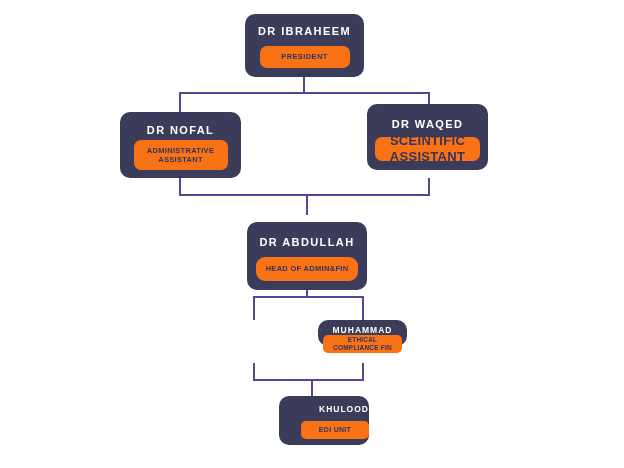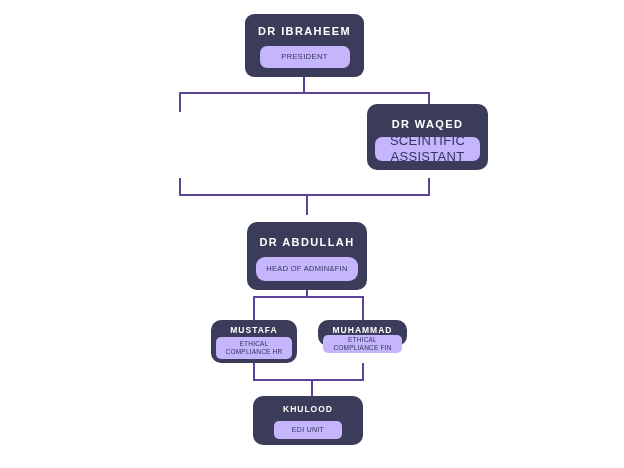--- a/index.html
+++ b/index.html
@@ -30,36 +30,36 @@
     align-items: center;
     box-sizing: border-box;
   }
   .node .name {
     color: #ffffff;
     font-weight: bold;
     text-align: center;
     white-space: nowrap;
   }
   .node .role-badge {
-    background: #c4b5fd;
+    background: #f97316;
     border-radius: 7px;
     color: #34345c;
-    font-weight: normal;
+    font-weight: bold;
     text-align: center;
     display: flex;
     align-items: center;
     justify-content: center;
     line-height: 1.25;
     margin-top: auto;
     box-sizing: border-box;
     padding: 1px 3px;
   }
 
   
-  .n-ibraheem { left: 245px; top: 14px; width: 119px; height: 63px; border-radius: 9px; }
+  .n-ibraheem { left: 245px; top: 14px; width: 119px; height: 63px; }
   .n-ibraheem .name { margin-top: 11px; font-size: 11px; letter-spacing: 1.4px; }
   .n-ibraheem .role-badge { width: 90px; height: 22px; font-size: 7.5px; letter-spacing: 0.4px; margin-bottom: 9px; }
 
   
   .n-nofal { left: 120px; top: 112px; width: 121px; height: 66px; }
   .n-nofal .name { margin-top: 12px; font-size: 11px; letter-spacing: 1.4px; }
   .n-nofal .role-badge { width: 94px; height: 30px; font-size: 7.5px; letter-spacing: 0.3px; margin-bottom: 8px; }
 
   .n-waqed { left: 367px; top: 104px; width: 121px; height: 66px; }
   .n-waqed .name { margin-top: 14px; font-size: 11px; letter-spacing: 1.4px; }
@@ -73,21 +73,21 @@
   
   .n-mustafa { left: 211px; top: 320px; width: 86px; height: 43px; }
   .n-mustafa .name { margin-top: 5px; font-size: 8.5px; letter-spacing: 1px; }
   .n-mustafa .role-badge { width: 76px; height: 22px; font-size: 6.5px; letter-spacing: 0.2px; margin-bottom: 4px; border-radius: 5px; }
 
   .n-muhammad { left: 318px; top: 320px; width: 89px; height: 26px; }
   .n-muhammad .name { margin-top: 5px; font-size: 8.5px; letter-spacing: 1px; }
   .n-muhammad .role-badge { width: 79px; height: 22px; font-size: 6.5px; letter-spacing: 0.2px; margin-bottom: 4px; border-radius: 5px; }
 
   
-  .n-khulood { left: 253px; top: 396px; width: 110px; height: 49px; }
+  .n-khulood { left: 279px; top: 396px; width: 90px; height: 49px; align-items: flex-end; }
   .n-khulood .name { margin-top: 8px; font-size: 8.5px; letter-spacing: 1px; }
   .n-khulood .role-badge { width: 68px; height: 18px; font-size: 7px; letter-spacing: 0.3px; margin-bottom: 6px; border-radius: 5px; }
 </style>
 </head>
 <body>
 
 <div class="canvas">
 
   <div class="seg v" style="left:303px; top:77px;  height:16px;"></div>
   <div class="seg h" style="left:179px; top:92px;  width:251px;"></div>
@@ -107,35 +107,35 @@
   <div class="seg v" style="left:253px; top:363px; height:18px;"></div>
   <div class="seg v" style="left:362px; top:363px; height:18px;"></div>
   <div class="seg h" style="left:253px; top:379px; width:111px;"></div>
   <div class="seg v" style="left:311px; top:381px; height:15px;"></div>
 
   <div class="node n-ibraheem">
     <div class="name">DR IBRAHEEM</div>
     <div class="role-badge">PRESIDENT</div>
   </div>
 
+  <div class="node n-nofal">
+    <div class="name">DR NOFAL</div>
+    <div class="role-badge">ADMINISTRATIVE ASSISTANT</div>
+  </div>
 
   <div class="node n-waqed">
     <div class="name">DR WAQED</div>
     <div class="role-badge">SCEINTIFIC ASSISTANT</div>
   </div>
 
   <div class="node n-abdullah">
     <div class="name">DR ABDULLAH</div>
     <div class="role-badge">HEAD OF ADMIN&amp;FIN</div>
   </div>
 
-  <div class="node n-mustafa">
-    <div class="name">MUSTAFA</div>
-    <div class="role-badge">ETHICAL COMPLIANCE HR</div>
-  </div>
 
   <div class="node n-muhammad">
     <div class="name">MUHAMMAD</div>
     <div class="role-badge">ETHICAL COMPLIANCE FIN</div>
   </div>
 
   <div class="node n-khulood">
     <div class="name">KHULOOD</div>
     <div class="role-badge">EDI UNIT</div>
   </div>

